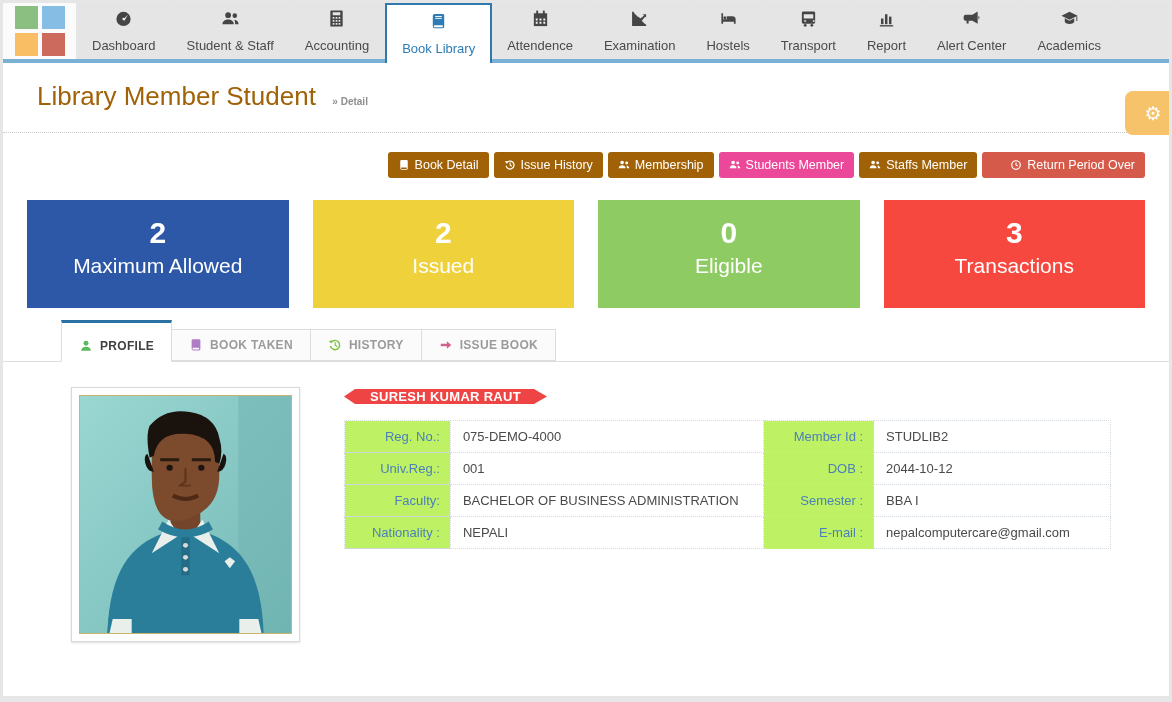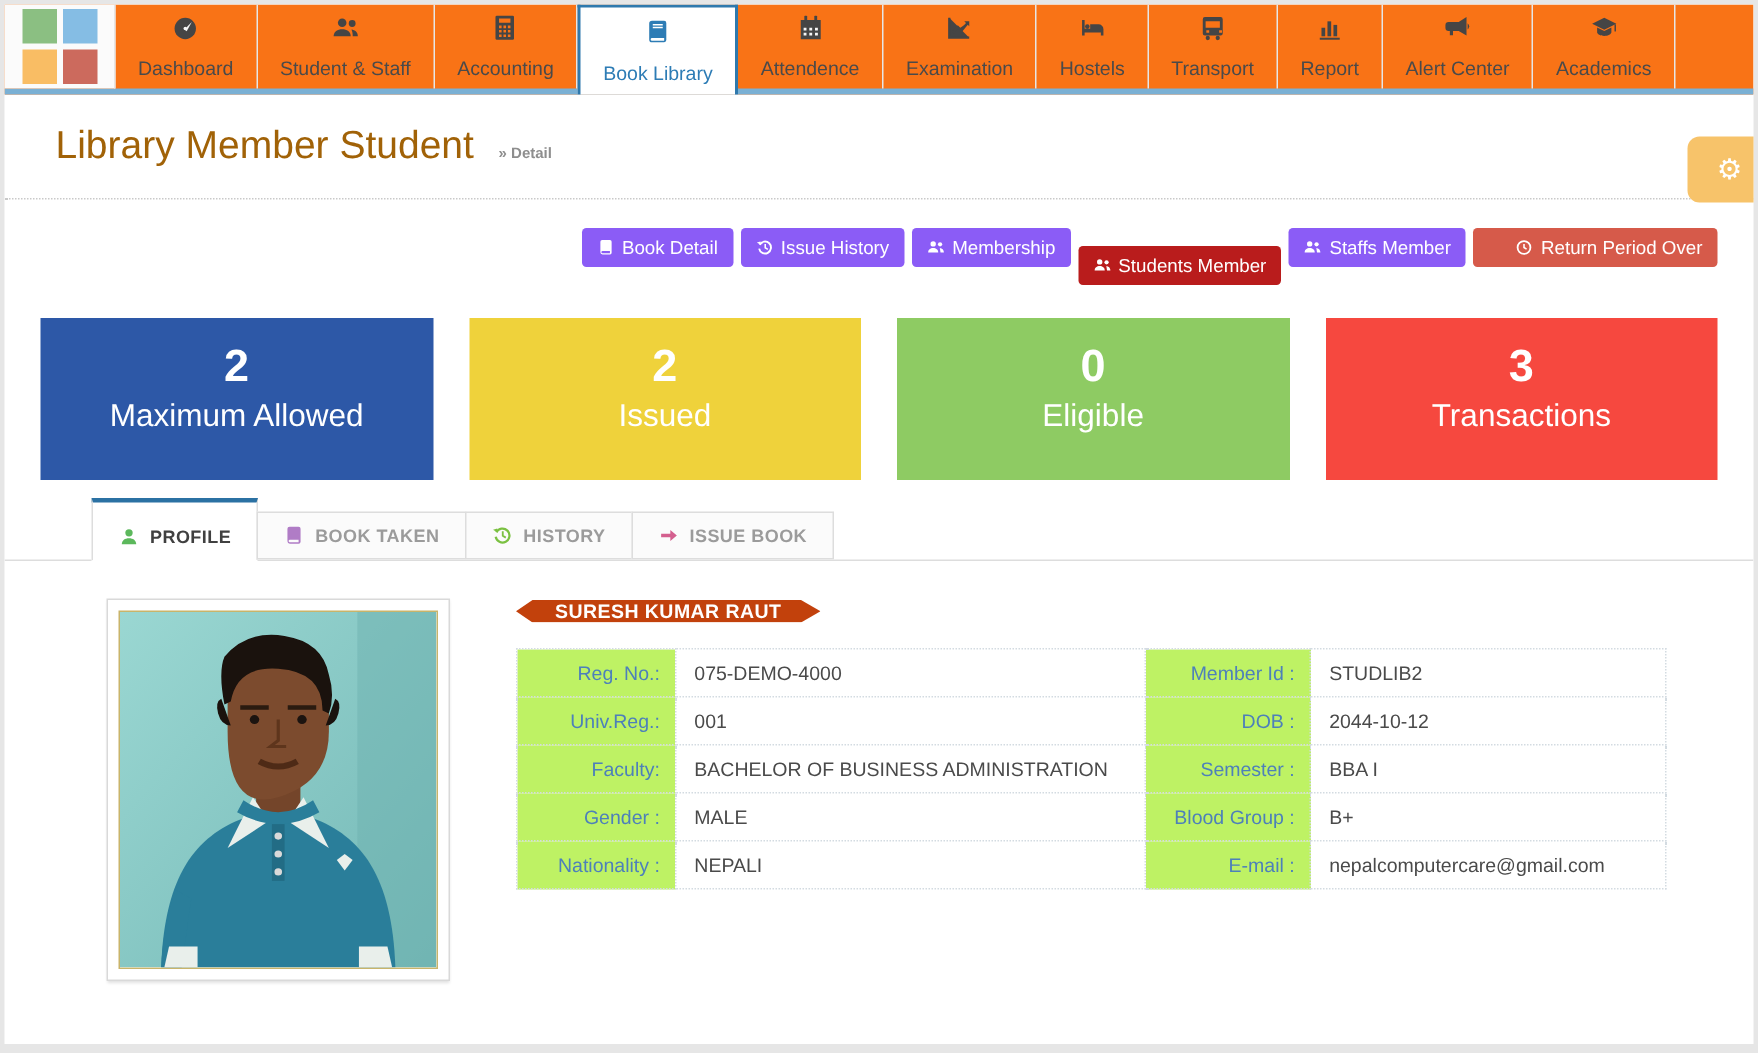--- a/index.html
+++ b/index.html
@@ -1,21 +1,21 @@
 <!DOCTYPE html>
 <html><head>
 <meta charset="utf-8">
 <style>
   * { margin:0; padding:0; box-sizing:border-box; }
   html,body { width:1172px; height:702px; font-family:"Liberation Sans", sans-serif; }
   .frame { width:1172px; height:702px; background:#e6e6e6; padding:3px 3px 6px 3px; }
   .page { background:#fff; width:100%; height:100%; position:relative; overflow:hidden; }
 
   
-  .topnav { height:60px; background:#f97316; border-bottom:4px solid #7ab0d4; display:flex; align-items:stretch; }
+  .topnav { height:60px; background:#e5e5e5; border-bottom:4px solid #7ab0d4; display:flex; align-items:stretch; }
   .logo-cell { width:74px; display:flex; align-items:center; justify-content:center; border-right:1px solid #e6e6e6; background:#fbfbfb; cursor:pointer; }
   .logo-grid { width:50px; height:50px; display:grid; grid-template-columns:23px 23px; grid-template-rows:23px 23px; gap:4px; }
   .sq1{background:#8bbf82;} .sq2{background:#85bde4;} .sq3{background:#f9bd64;} .sq4{background:#cc6a5d;}
   .nav-item { display:flex; flex-direction:column; align-items:center; justify-content:center; gap:7px;
               padding:0 15px; border-right:1px solid #e6e6e6; color:#4a4a4a; font-size:13px; cursor:pointer; }
   .nav-item svg { width:19px; height:19px; fill:#454545; }
   .nav-item.active { background:#fff; border:2px solid #2f79ad; border-bottom:0; margin-bottom:-4px; color:#2d7cb5; z-index:2; }
   .nav-item.active svg { fill:#2d7cb5; }
 
   
@@ -23,21 +23,21 @@
   .pagehead h1 { display:inline; font-size:26px; font-weight:400; color:#a16207;margin-top:24px; }
   .crumb { margin-left:12px; font-size:10px; color:#8e8e8e; font-weight:700; }
   .gear-btn { position:absolute; top:88px; right:-12px; width:56px; height:44px; border:none;
               background:#f7c36a; border-radius:8px; color:#fff; font-size:19px; cursor:pointer; text-align:center; }
 
   
   .toolbar { display:flex; justify-content:flex-end; gap:5px; padding:19px 24px 0 0; }
   .btn { display:inline-flex; align-items:center; gap:5px; border:none; border-radius:3px; color:#fff;
          font-size:12.5px; font-family:inherit; padding:5px 10px; height:26px; cursor:pointer; }
   .btn svg { width:12px; height:12px; }
-  .btn-blue { background:#8b5cf6; } .btn-green { background:#b91c1c;margin-top:12px; } .btn-red { background:#d65a4a;padding-left:28px; }
+  .btn-blue { background:#a16207; } .btn-green { background:#ec4899; } .btn-red { background:#d65a4a;padding-left:28px; }
 
   
   .cards { display:flex; gap:24px; padding:22px 24px 0 24px; }
   .card { flex:1; height:108px; color:#fff; text-align:center; padding-top:15px; cursor:pointer; }
   .card .num { font-size:30px; font-weight:600; line-height:1.2; }
   .card .cap { font-size:21px; font-weight:400; margin-top:3px; }
   .card-blue{background:#2d58a7;} .card-yellow{background:#efd23b;} .card-green{background:#8ecb63;} .card-red{background:#f6483f;}
 
   
   .tabs { display:flex; align-items:flex-end; margin-top:12px; padding-left:40px; border-bottom:1px solid #ddd; }
@@ -45,21 +45,21 @@
          padding:8px 17px; font-size:12px; font-weight:700; letter-spacing:.3px; color:#9b9b9b; cursor:pointer; }
   .tab svg { width:14px; height:14px; }
   .tab.active { background:#fff; color:#404040; border-top:3px solid #2b71a3; border-bottom:1px solid #fff; margin-bottom:-1px; padding-top:16px;margin-left:18px; }
 
   
   .profile { display:flex; padding:25px 0 0 68px; }
   .photo-frame { width:229px; height:255px; background:#fff; border:1px solid #d9d9d9; padding:7px; box-shadow:0 1px 2px rgba(0,0,0,.12); }
   .photo-inner { width:100%; height:100%; border:1px solid #c9b46a; overflow:hidden; }
   .photo-inner svg { display:block; width:100%; height:100%; }
   .details { margin-left:44px; flex:1; }
-  .ribbon { display:inline-block; background:#c2410c; color:#fff; font-size:13px; font-weight:700; letter-spacing:.3px;
+  .ribbon { display:inline-block; background:#ef4444; color:#fff; font-size:13px; font-weight:700; letter-spacing:.3px;
             padding:0 26px; clip-path:polygon(0 50%, 11px 0, calc(100% - 13px) 0, 100% 50%, calc(100% - 13px) 100%, 11px 100%); }
   table.dtl { border-collapse:collapse; width:767px; margin-top:15px; font-size:13px; }
   table.dtl td { border:1px dotted #d3dbe1; height:32px; }
   td.lbl { background:#bef264; color:#4d80ba; text-align:right; padding-right:10px; white-space:nowrap; }
   td.lbl.c1 { width:106px; } td.lbl.c3 { width:110px; }
   td.val { color:#4a4a4a; padding-left:12px; background:#fff; }
   td.val.c2 { width:314px; } td.val.c4 { width:237px; }
 </style>
 </head>
 <body>
@@ -333,26 +333,20 @@
             <td class="lbl c3">DOB :</td>
             <td class="val c4">2044-10-12</td>
           </tr>
           <tr>
             <td class="lbl c1">Faculty:</td>
             <td class="val c2">BACHELOR OF BUSINESS ADMINISTRATION</td>
             <td class="lbl c3">Semester :</td>
             <td class="val c4">BBA I</td>
           </tr>
           <tr>
-            <td class="lbl c1">Gender :</td>
-            <td class="val c2">MALE</td>
-            <td class="lbl c3">Blood Group :</td>
-            <td class="val c4">B+</td>
-          </tr>
-          <tr>
             <td class="lbl c1">Nationality :</td>
             <td class="val c2">NEPALI</td>
             <td class="lbl c3">E-mail :</td>
             <td class="val c4">nepalcomputercare@gmail.com</td>
           </tr>
         </tbody>
       </table>
     </div>
   </div>
 

